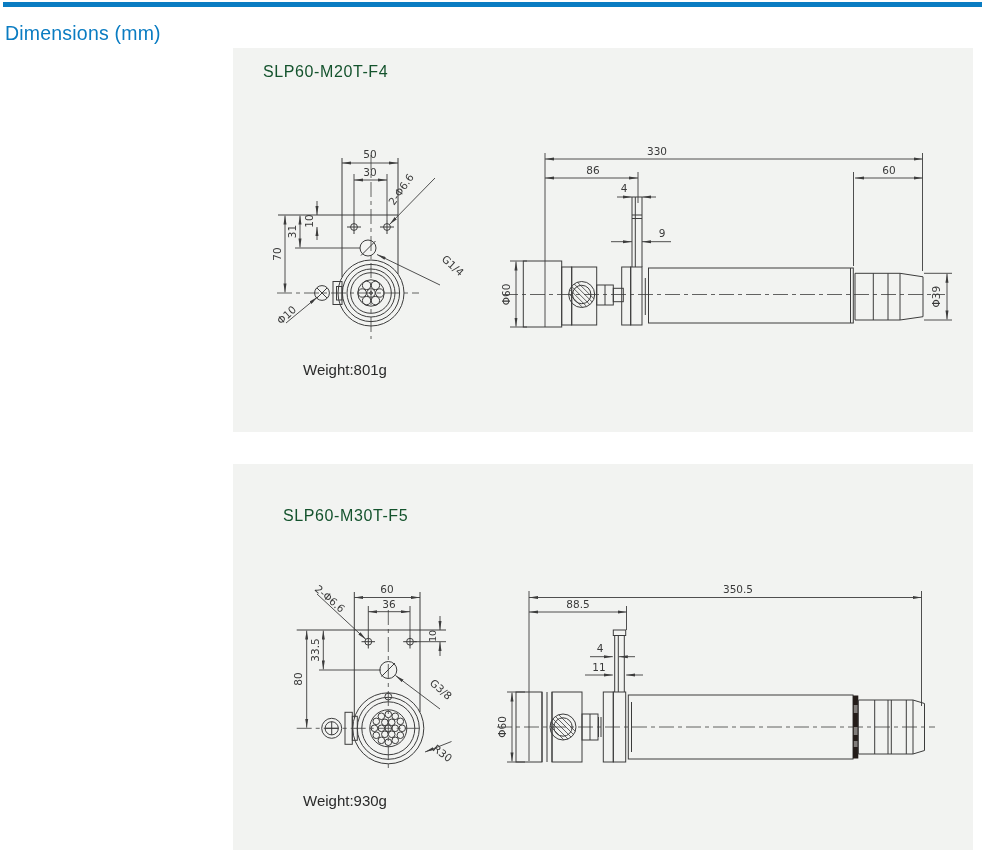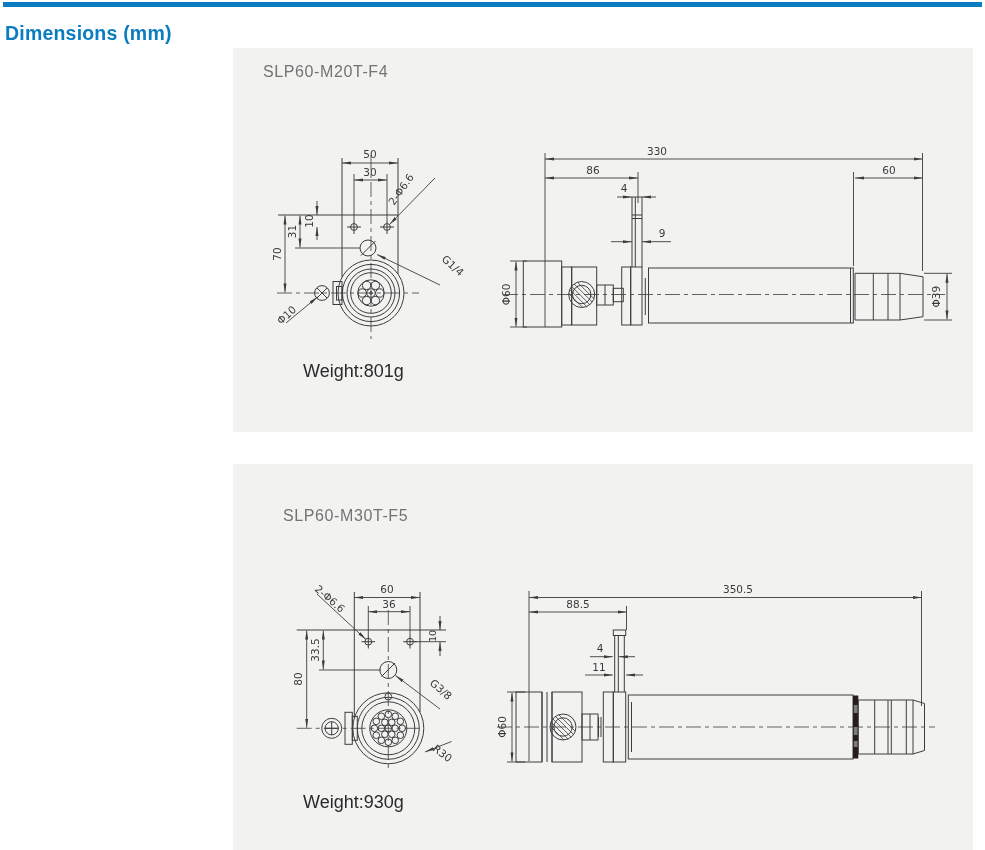--- a/index.html
+++ b/index.html
@@ -1,26 +1,26 @@
 <!DOCTYPE html>
 <html><head>
 <meta charset="utf-8">
 <style>
   *{margin:0;padding:0;box-sizing:border-box}
   html,body{width:985px;height:850px;background:#ffffff;overflow:hidden;
     font-family:"Liberation Sans",sans-serif;position:relative}
   .topbar{position:absolute;left:3px;top:2px;width:979px;height:5px;background:#0a7cc2}
-  .page-title{position:absolute;left:5px;top:22px;font-size:19.5px;font-weight:bold;color:#0a7cc2;letter-spacing:.2px}
+  .page-title{position:absolute;left:5px;top:22px;font-size:19.5px;font-weight:normal;color:#0a7cc2;letter-spacing:.2px}
   .panel{position:absolute;left:233px;width:740px;background:#f2f3f1}
   .panel-1{top:48px;height:384px}
   .panel-2{top:464px;height:386px}
-  .model{position:absolute;font-size:16px;color:#737373;letter-spacing:.6px}
+  .model{position:absolute;font-size:16px;color:#14532d;letter-spacing:.6px}
   .panel-1 .model{left:30px;top:15px}
   .panel-2 .model{left:50px;top:43px}
-  .weight{position:absolute;font-size:18px;color:#2a2a2a}
+  .weight{position:absolute;font-size:15px;color:#2a2a2a}
   .panel-1 .weight{left:70px;top:313px}
   .panel-2 .weight{left:70px;top:328px}
   .panel svg{position:absolute;left:0;top:0;display:block}
   svg line,svg path,svg rect,svg circle,svg polyline{stroke:#3c3c3c;stroke-width:1;fill:none}
   svg .dim{stroke-width:.9}
   svg .cl{stroke-width:.8;stroke-dasharray:15 4 4 4}
   svg .hatch{stroke-width:.8}
   svg text{fill:#3a3a3a;font-size:10.5px;stroke:none;font-family:"DejaVu Sans",sans-serif}
   svg text.tc{text-anchor:middle}
   marker path{fill:#3c3c3c;stroke:none}

